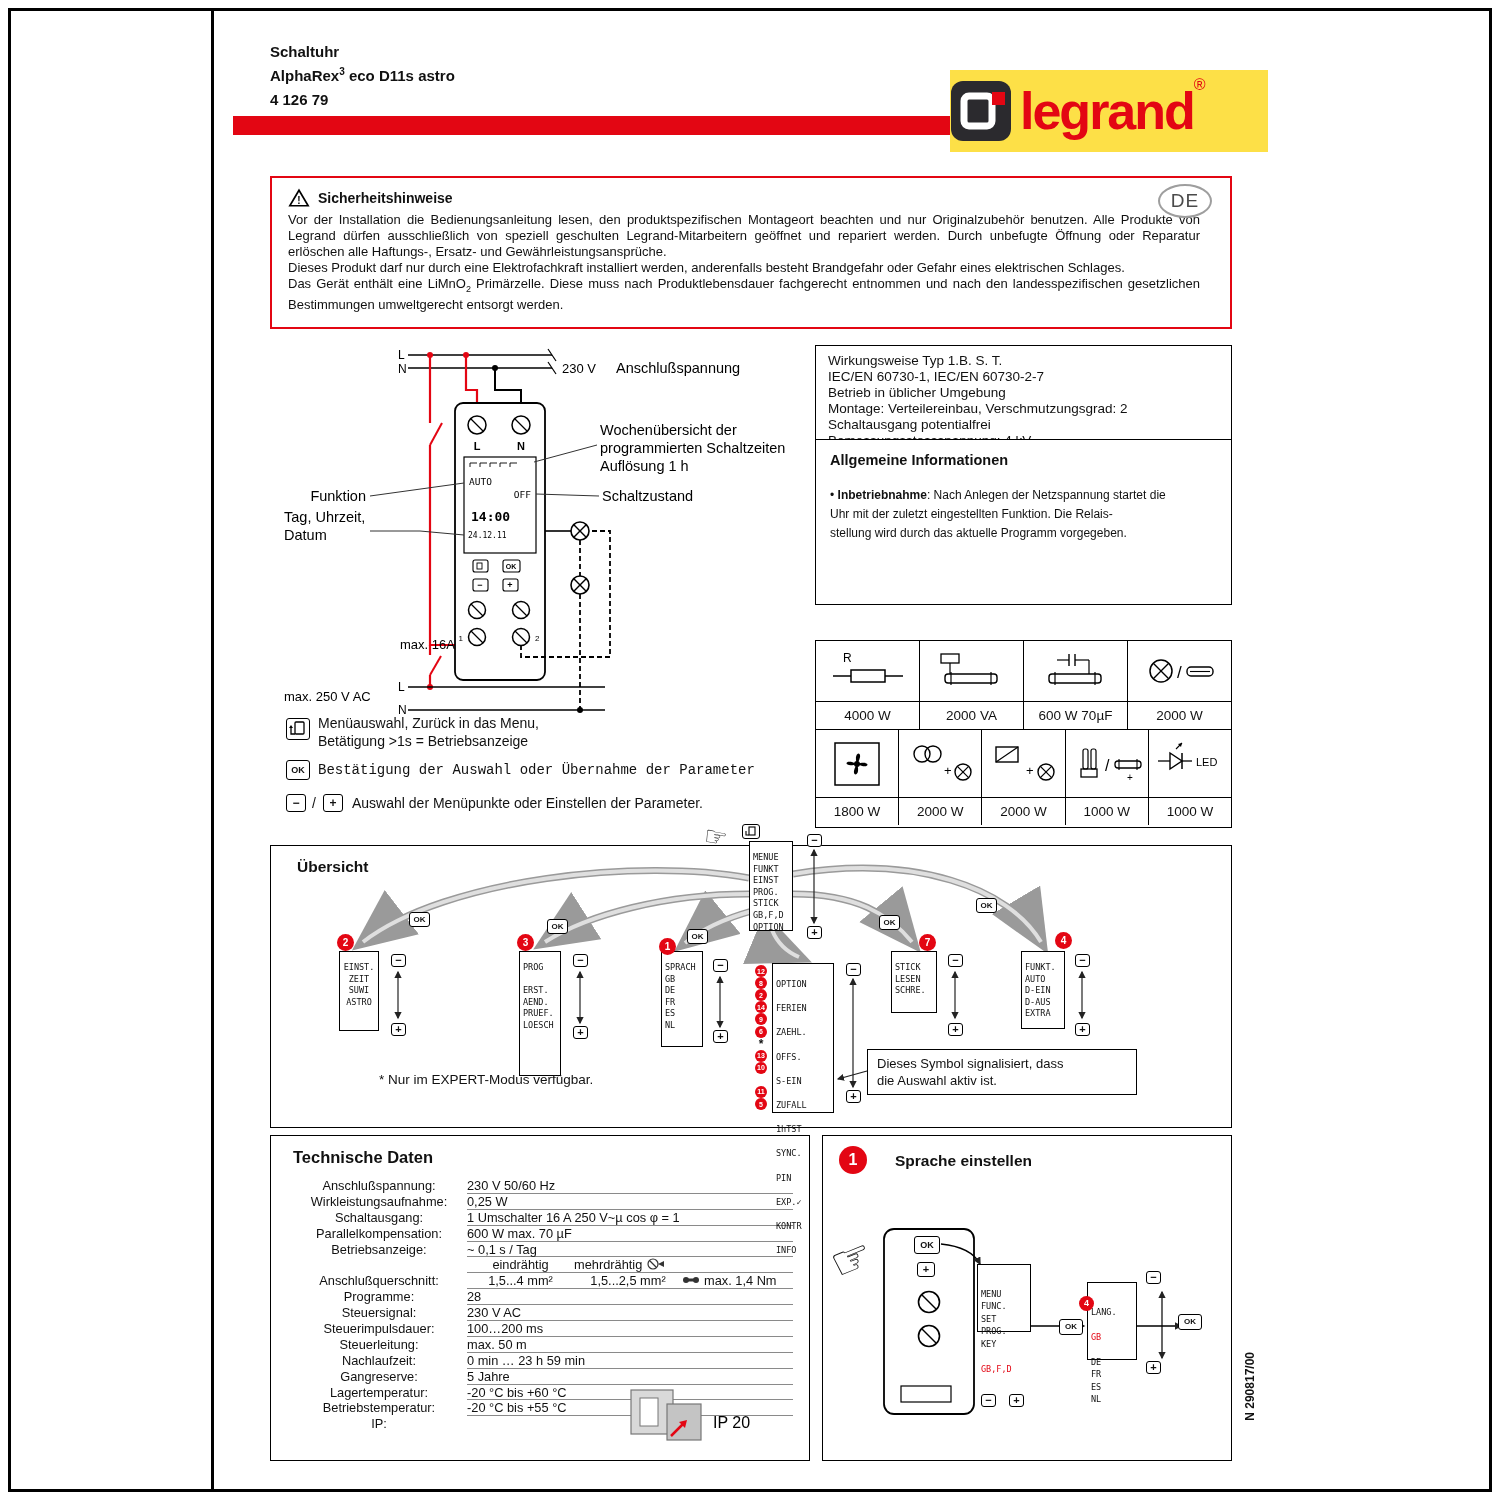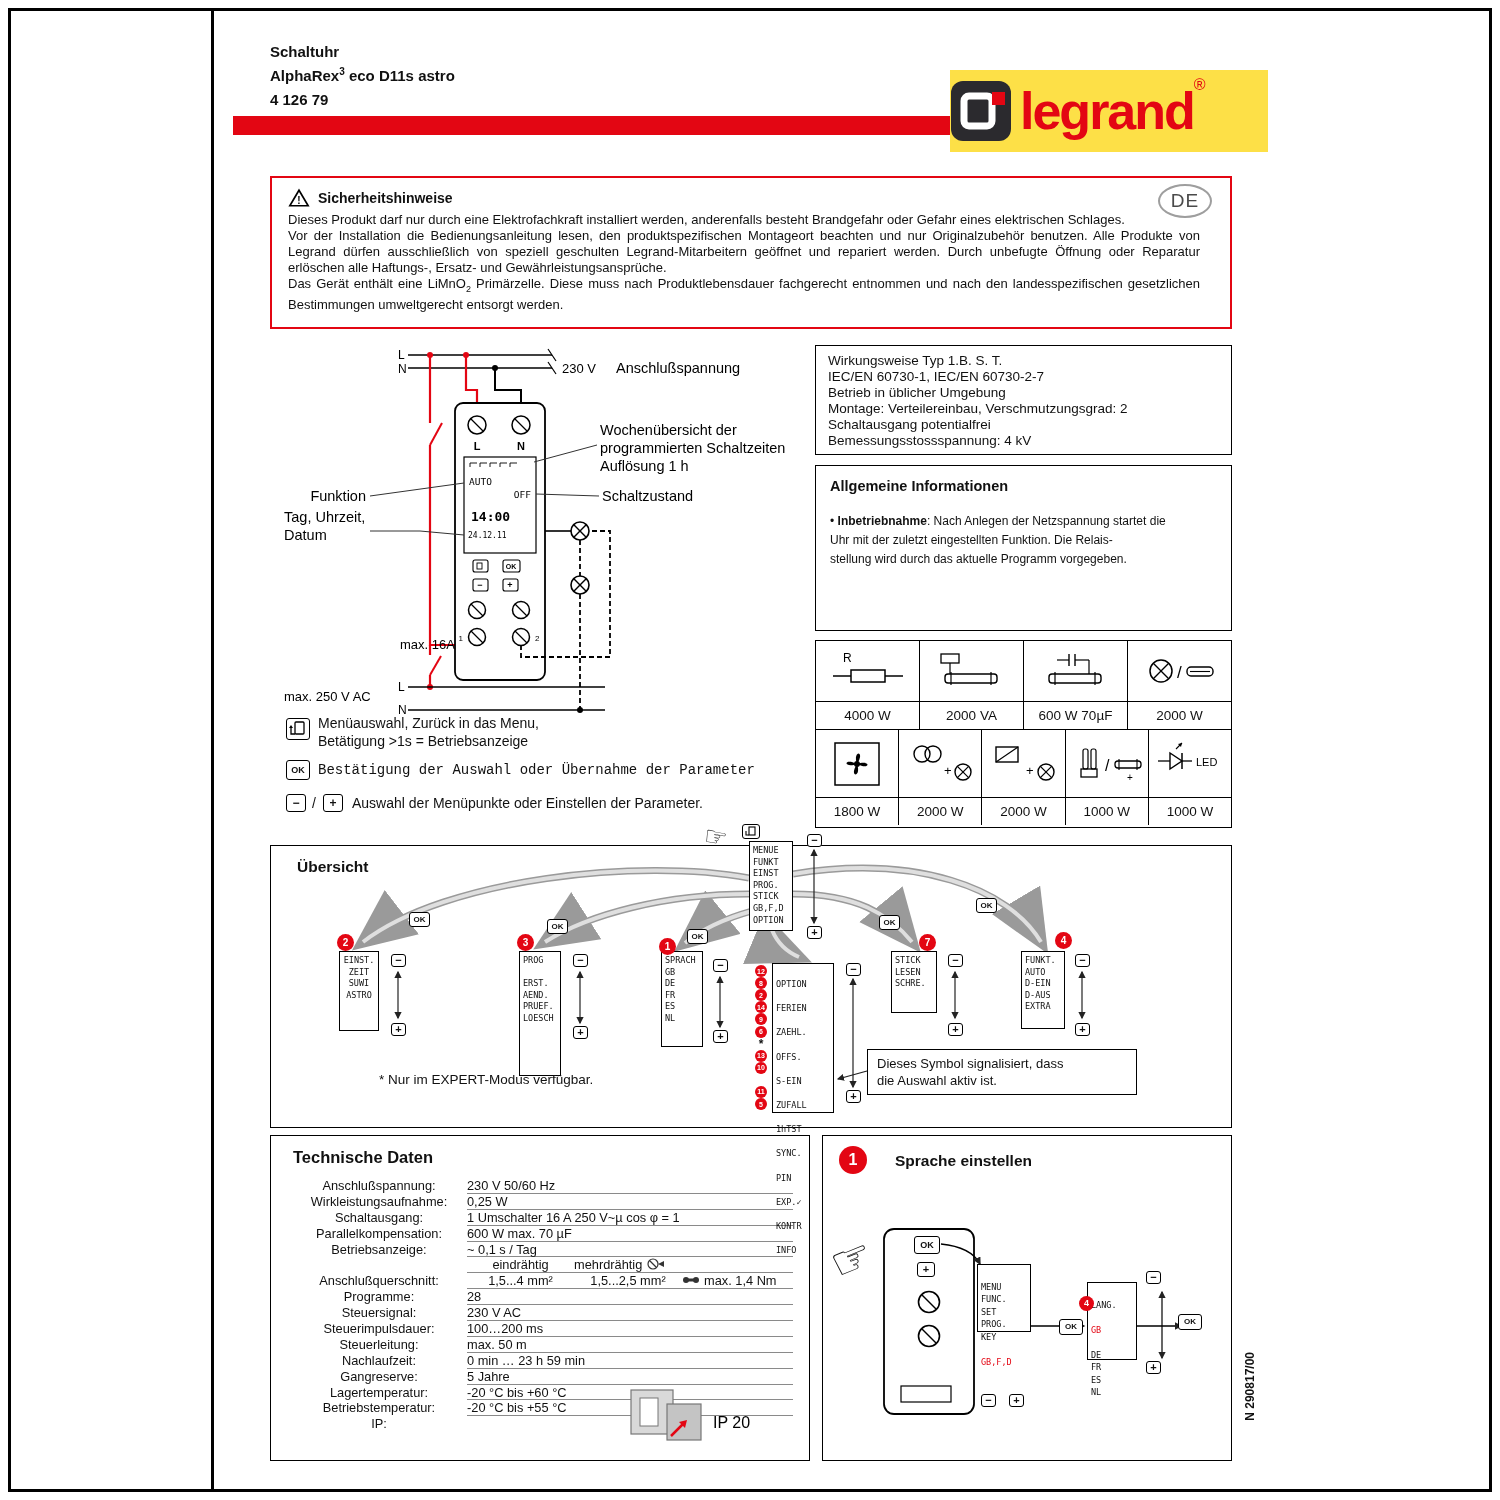--- a/index.html
+++ b/index.html
@@ -13,21 +13,21 @@
   .leftrule { position:absolute; left:211px; top:8px; width:3px; height:1484px; background:#000; }
   .box { position:absolute; border:1.5px solid #000; background:#fff; }
   .redbox { position:absolute; border:2px solid #e30613; background:#fff; }
   .prelist { white-space:pre-line; }
   .btn { position:absolute; border:1.3px solid #000; border-radius:3px; background:#fff;
          display:flex; align-items:center; justify-content:center; font-weight:bold; line-height:1; }
   .rnum { position:absolute; background:#e30613; color:#fff; border-radius:50%;
           display:flex; align-items:center; justify-content:center; font-weight:bold; line-height:1; }
   .menu-box { position:absolute; border:1.3px solid #000; background:#fff;
               font-family:"DejaVu Sans Mono",monospace; font-size:8.5px; line-height:11.6px;
-              padding:3px 3px; white-space:pre-line; z-index:2; }
+              padding:10px 3px; white-space:pre-line; z-index:2; }
   .okbtn { width:21px; height:15px; font-size:8px; z-index:3; }
   .pmbtn { width:15px; height:13px; font-size:11px; z-index:3; }
   .svgtxt { font-family:"Liberation Sans",sans-serif; }
   .svgmono { font-family:"DejaVu Sans Mono",monospace; }
   .onum { height:12.1px; width:16px; display:flex; align-items:center; justify-content:center; }
   .ncirc { width:12px; height:12px; background:#e30613; color:#fff; border-radius:50%;
            font-size:7px; font-weight:bold; display:flex; align-items:center; justify-content:center; }
   .star { font-size:12px; font-weight:bold; }
   .trow { display:flex; height:15.9px; font-size:12.8px; line-height:15.5px; }
   .tlabel { width:176px; flex:none; }
@@ -72,22 +72,22 @@
     <div style="position:absolute; right:18px; top:6px; width:54px; height:34px; border:2.5px solid #9e9e9e; border-radius:50%;
                 display:flex; align-items:center; justify-content:center; font-size:19px; color:#4a4a4a; letter-spacing:1px;">DE</div>
     <div style="display:flex; align-items:center; gap:8px;">
       <svg width="22" height="20" viewBox="0 0 24 21">
         <polygon points="12,2 22,19 2,19" fill="none" stroke="#000" stroke-width="1.8"></polygon>
         <text x="12" y="17" text-anchor="middle" font-size="11" font-weight="bold">!</text>
       </svg>
       <span style="font-size:14px; font-weight:bold;">Sicherheitshinweise</span>
     </div>
     <div style="font-size:13px; line-height:16px; width:912px; text-align:justify; margin-top:4px;">
+      <div>Vor der Installation die Bedienungsanleitung lesen, den produktspezifischen Montageort beachten und nur Originalzubehör benutzen. Alle Produkte von Legrand dürfen ausschließlich von speziell geschulten Legrand-Mitarbeitern geöffnet und repariert werden. Durch unbefugte Öffnung oder Reparatur erlöschen alle Haftungs-, Ersatz- und Gewährleistungsansprüche.</div>
       <div>Dieses Produkt darf nur durch eine Elektrofachkraft installiert werden, anderenfalls besteht Brandgefahr oder Gefahr eines elektrischen Schlages.</div>
-      <div>Vor der Installation die Bedienungsanleitung lesen, den produktspezifischen Montageort beachten und nur Originalzubehör benutzen. Alle Produkte von Legrand dürfen ausschließlich von speziell geschulten Legrand-Mitarbeitern geöffnet und repariert werden. Durch unbefugte Öffnung oder Reparatur erlöschen alle Haftungs-, Ersatz- und Gewährleistungsansprüche.</div>
       <div><span>Das Gerät enthält eine LiMnO</span><sub style="font-size:9px;">2</sub><span> Primärzelle. Diese muss nach Produktlebensdauer fachgerecht entnommen und nach den landesspezifischen gesetzlichen Bestimmungen umweltgerecht entsorgt werden.</span></div>
     </div>
   </div>
 
   <svg class="abs" style="left:270px; top:345px;" width="545" height="470" viewBox="0 0 545 470">
 
     <text x="128" y="14" font-size="12" class="svgtxt">L</text>
     <text x="128" y="28" font-size="12" class="svgtxt">N</text>
     <line x1="138" y1="10" x2="282" y2="10" stroke="#000" stroke-width="1.6"></line>
     <line x1="138" y1="23" x2="282" y2="23" stroke="#000" stroke-width="1.6"></line>
@@ -208,21 +208,21 @@
     </div>
   </div>
 
   <div class="box prelist" style="left:815px; top:345px; width:417px; height:110px; padding:7px 12px; font-size:13.5px; line-height:16px;">Wirkungsweise Typ 1.B. S. T.
 IEC/EN 60730-1, IEC/EN 60730-2-7
 Betrieb in üblicher Umgebung
 Montage: Verteilereinbau, Verschmutzungsgrad: 2
 Schaltausgang potentialfrei
 Bemessungsstossspannung: 4 kV</div>
 
-  <div class="box" style="left:815px; top:465px; width:417px; height:166px; padding:12px 14px;">
+  <div class="box" style="left:815px; top:439px; width:417px; height:166px; padding:12px 14px;">
     <div style="font-size:14.5px; font-weight:bold;">Allgemeine Informationen</div>
     <p style="font-size:12px; line-height:19px; margin-top:18px; white-space:pre-line;"><span>• </span><span class="bold">Inbetriebnahme</span><span>: Nach Anlegen der Netzspannung startet die
 Uhr mit der zuletzt eingestellten Funktion. Die Relais-
 stellung wird durch das aktuelle Programm vorgegeben.</span></p>
   </div>
 
   <div class="box" style="left:815px; top:640px; width:417px; height:188px;">
     <div class="lrow" style="height:60px;">
       <div class="lcell">
         <svg width="90" height="50" viewBox="0 0 90 50">

